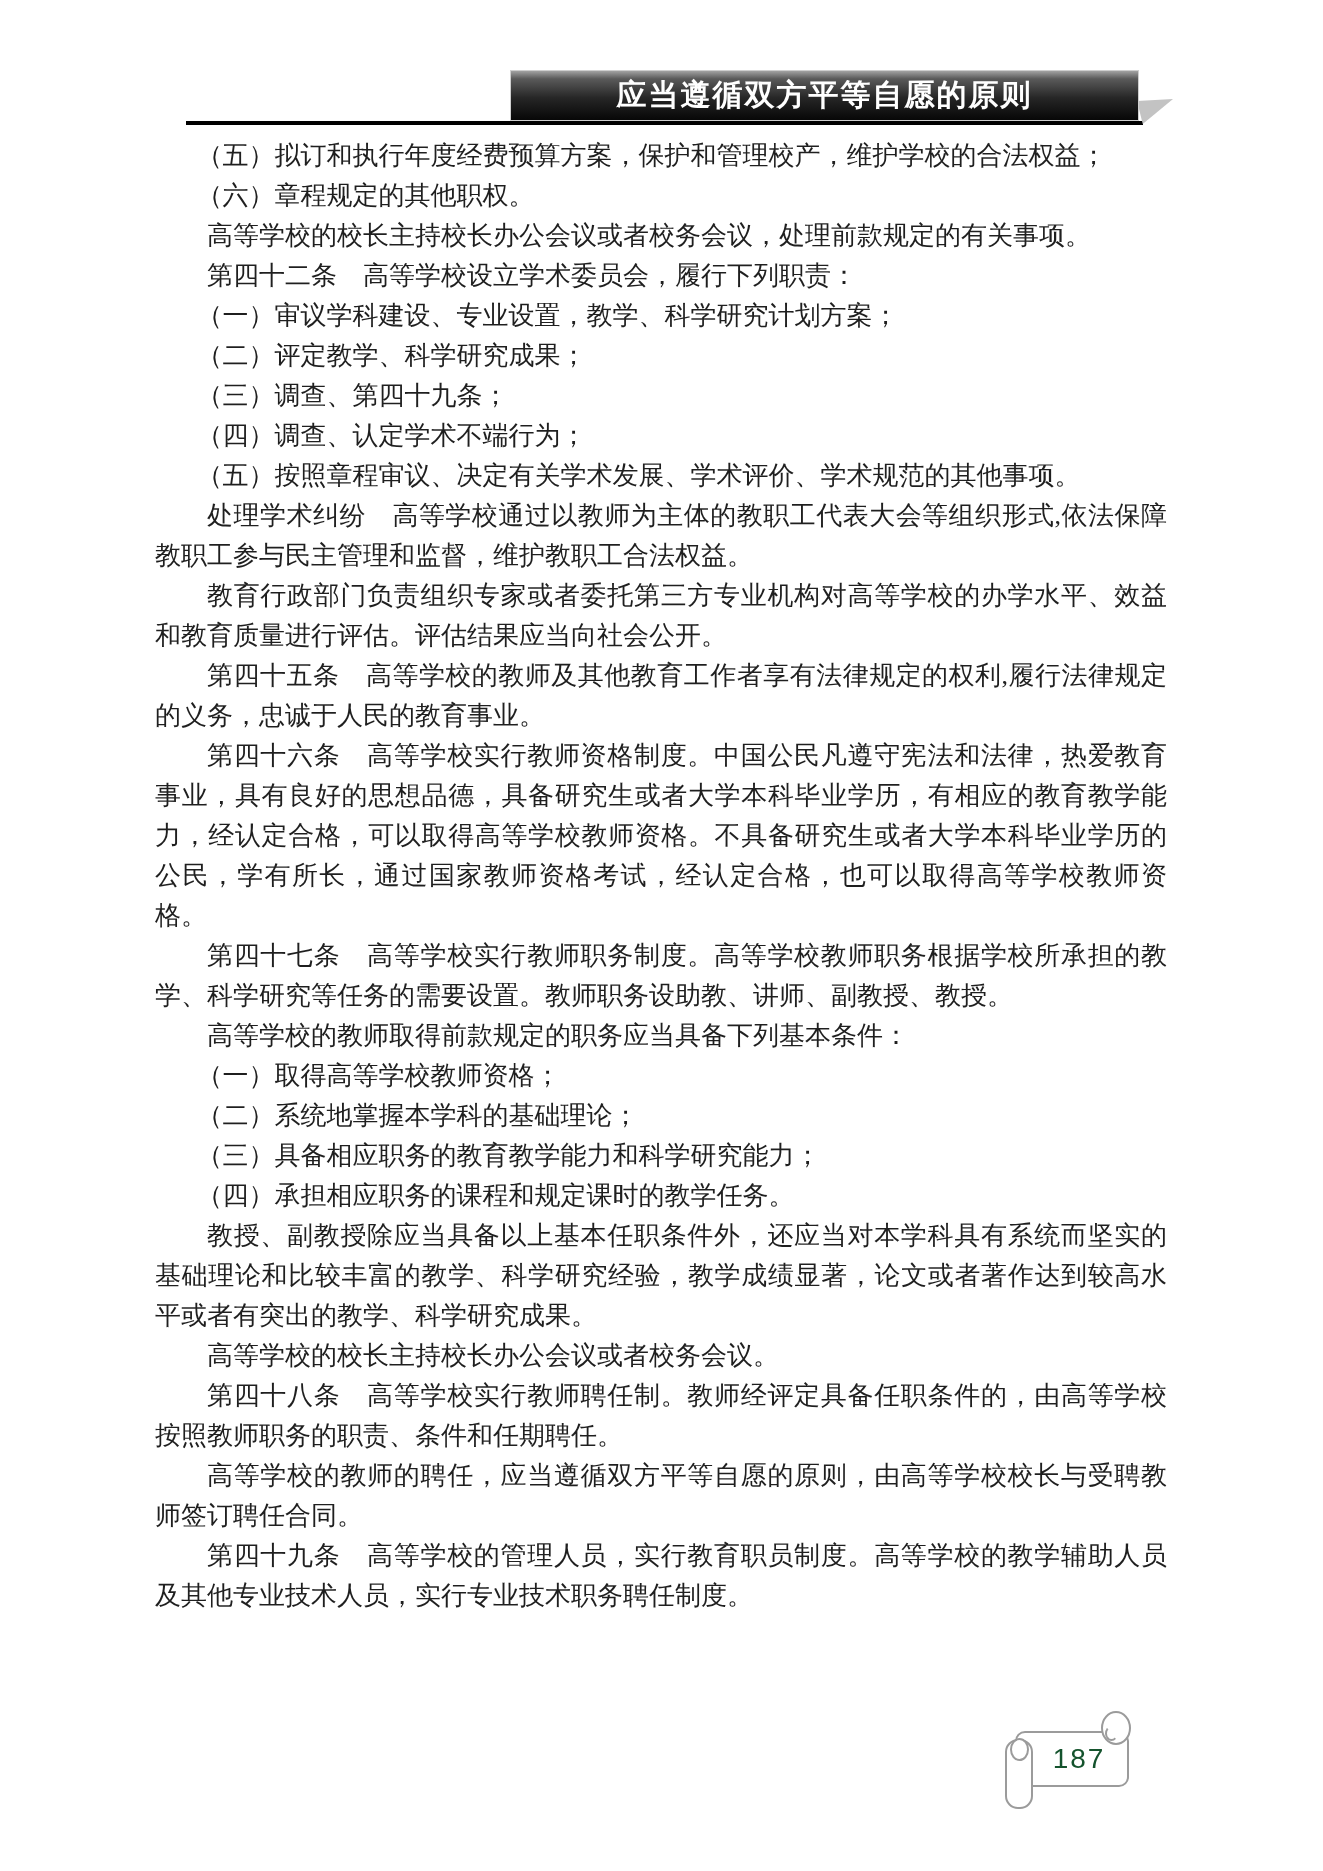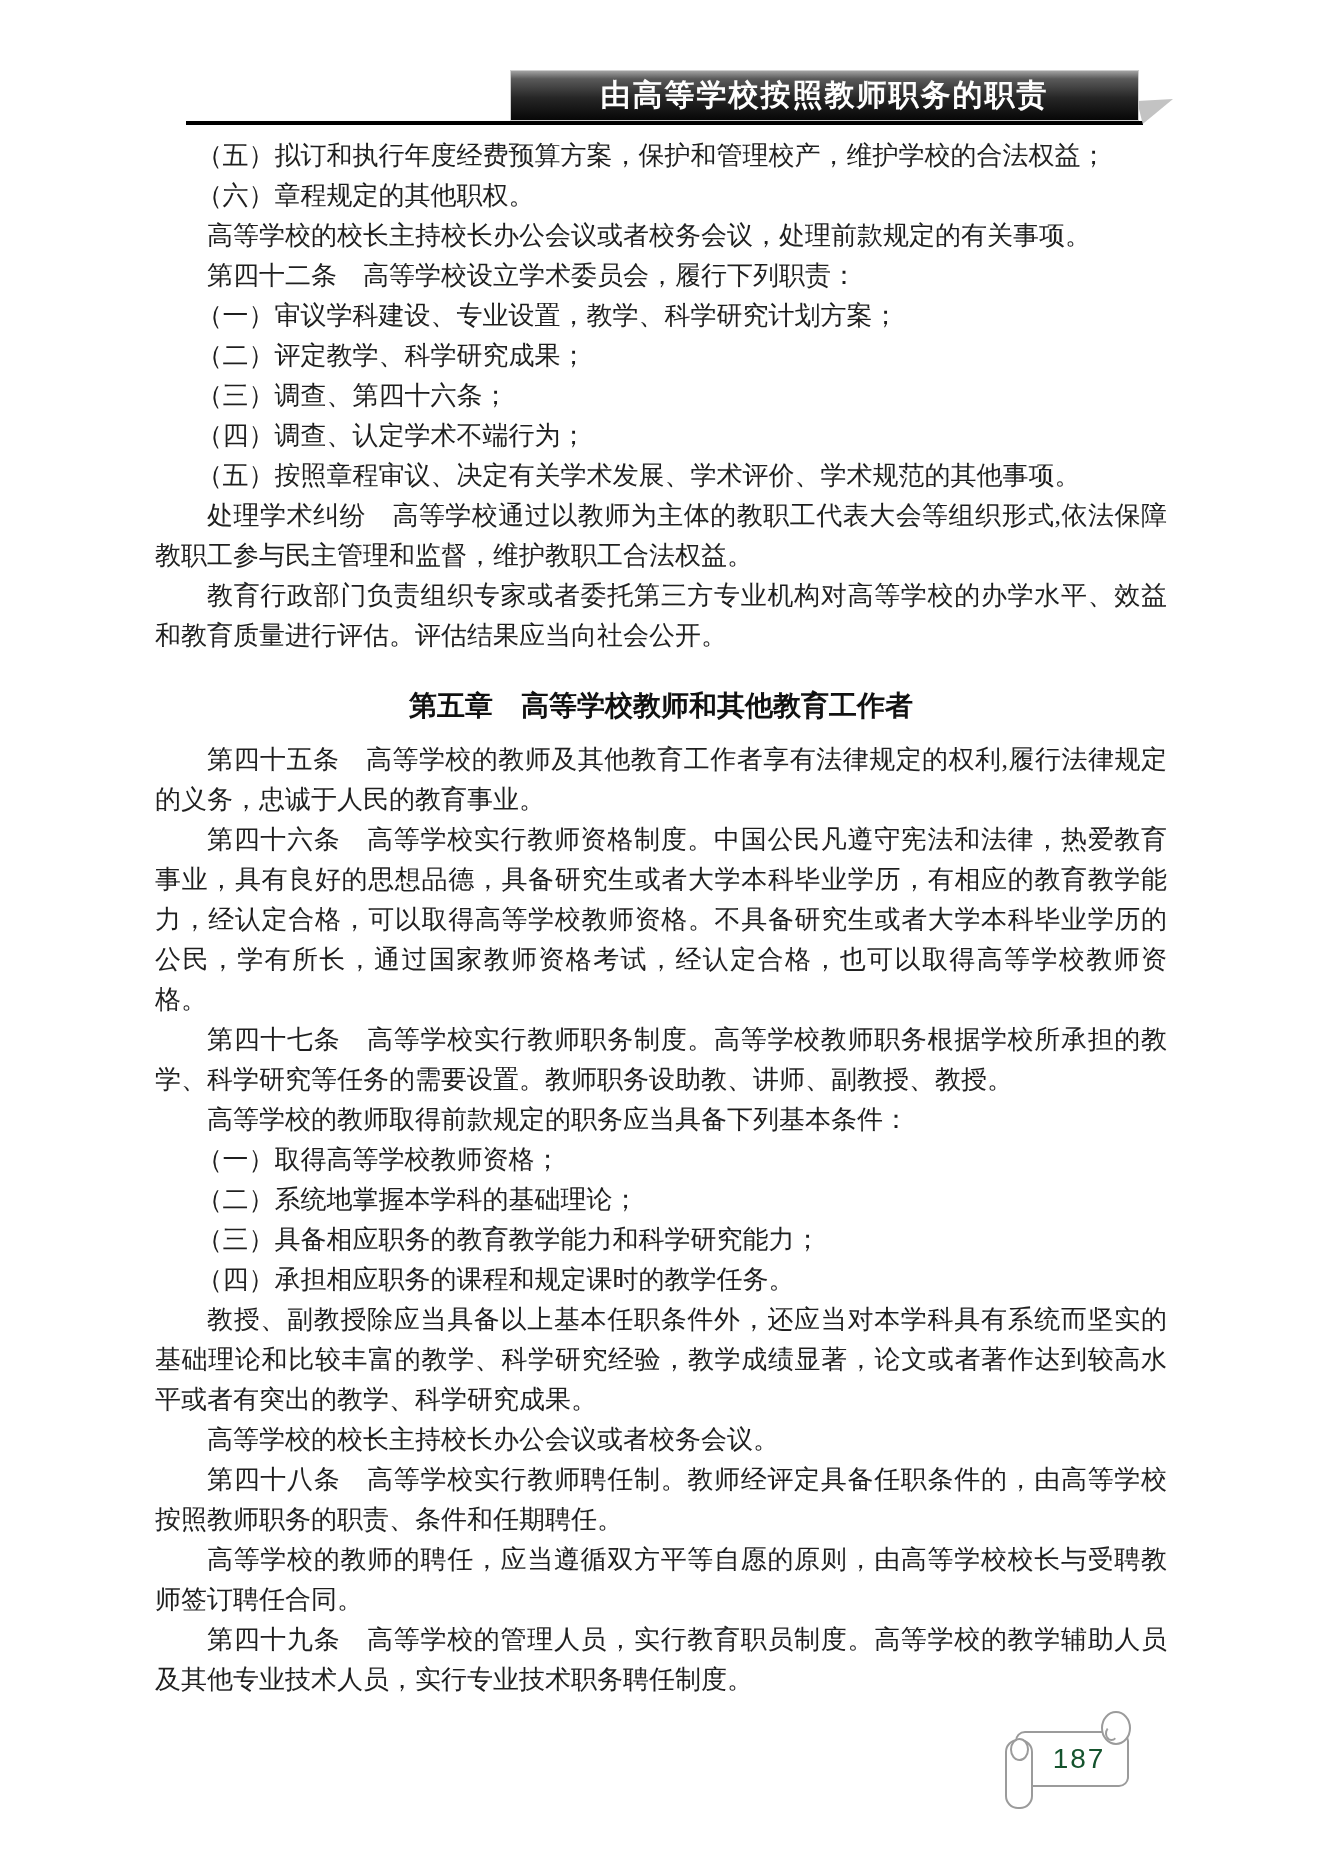--- a/index.html
+++ b/index.html
@@ -90,38 +90,37 @@
     border-top-color:transparent;border-right-color:transparent;
   }
 </style>
 </head>
 <body>
 
 <div class="page">
 
   <div class="hdr-rule"></div>
   <div class="hdr-banner">
-    <span>由高等学校按照教师职务的职责</span>
+    <span>应当遵循双方平等自愿的原则</span>
   </div>
   <div class="hdr-arrow"></div>
 
   <main class="doc">
     <p class="item">（五）拟订和执行年度经费预算方案，保护和管理校产，维护学校的合法权益；</p>
     <p class="item">（六）章程规定的其他职权。</p>
     <p class="para">高等学校的校长主持校长办公会议或者校务会议，处理前款规定的有关事项。</p>
     <p class="para">第四十二条　高等学校设立学术委员会，履行下列职责：</p>
     <p class="item">（一）审议学科建设、专业设置，教学、科学研究计划方案；</p>
     <p class="item">（二）评定教学、科学研究成果；</p>
-    <p class="item">（三）调查、第四十六条；</p>
+    <p class="item">（三）调查、第四十九条；</p>
     <p class="item">（四）调查、认定学术不端行为；</p>
     <p class="item">（五）按照章程审议、决定有关学术发展、学术评价、学术规范的其他事项。</p>
     <p class="para">处理学术纠纷　高等学校通过以教师为主体的教职工代表大会等组织形式,依法保障教职工参与民主管理和监督，维护教职工合法权益。</p>
     <p class="para">教育行政部门负责组织专家或者委托第三方专业机构对高等学校的办学水平、效益和教育质量进行评估。评估结果应当向社会公开。</p>
 
-    <h2>第五章　高等学校教师和其他教育工作者</h2>
 
     <p class="para">第四十五条　高等学校的教师及其他教育工作者享有法律规定的权利,履行法律规定的义务，忠诚于人民的教育事业。</p>
     <p class="para">第四十六条　高等学校实行教师资格制度。中国公民凡遵守宪法和法律，热爱教育事业，具有良好的思想品德，具备研究生或者大学本科毕业学历，有相应的教育教学能力，经认定合格，可以取得高等学校教师资格。不具备研究生或者大学本科毕业学历的公民，学有所长，通过国家教师资格考试，经认定合格，也可以取得高等学校教师资格。</p>
     <p class="para">第四十七条　高等学校实行教师职务制度。高等学校教师职务根据学校所承担的教学、科学研究等任务的需要设置。教师职务设助教、讲师、副教授、教授。</p>
     <p class="para">高等学校的教师取得前款规定的职务应当具备下列基本条件：</p>
     <p class="item">（一）取得高等学校教师资格；</p>
     <p class="item">（二）系统地掌握本学科的基础理论；</p>
     <p class="item">（三）具备相应职务的教育教学能力和科学研究能力；</p>
     <p class="item">（四）承担相应职务的课程和规定课时的教学任务。</p>
     <p class="para">教授、副教授除应当具备以上基本任职条件外，还应当对本学科具有系统而坚实的基础理论和比较丰富的教学、科学研究经验，教学成绩显著，论文或者著作达到较高水平或者有突出的教学、科学研究成果。</p>

